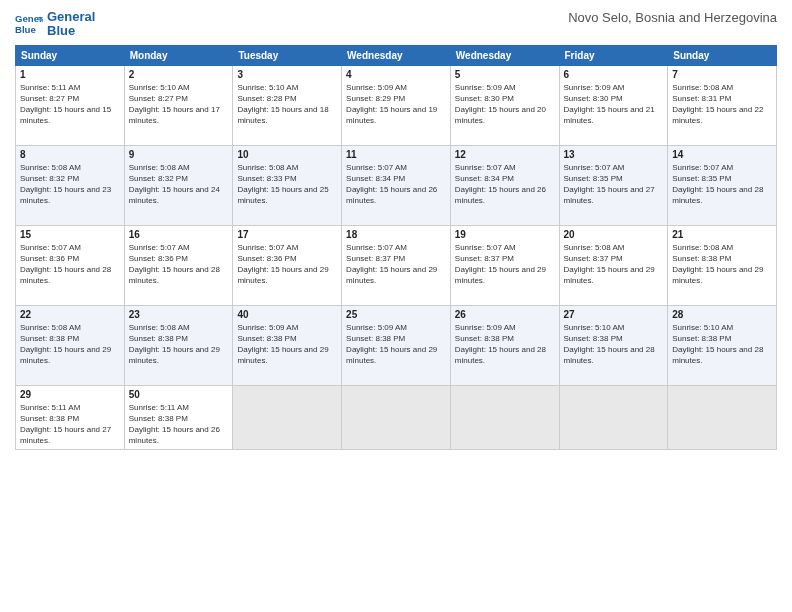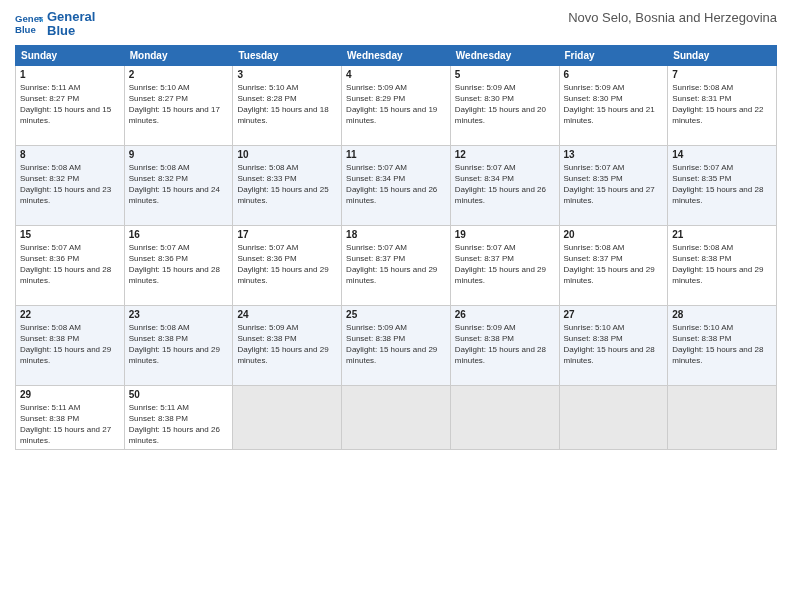--- a/index.html
+++ b/index.html
@@ -217,21 +217,21 @@
         <tr>
           <td>
             <span class="day-num">22</span>
             <div class="day-info">Sunrise: 5:08 AM<br>Sunset: 8:38 PM<br>Daylight: 15 hours and 29 minutes.</div>
           </td>
           <td>
             <span class="day-num">23</span>
             <div class="day-info">Sunrise: 5:08 AM<br>Sunset: 8:38 PM<br>Daylight: 15 hours and 29 minutes.</div>
           </td>
           <td>
-            <span class="day-num">24</span>
+            <span class="day-num">40</span>
             <div class="day-info">Sunrise: 5:09 AM<br>Sunset: 8:38 PM<br>Daylight: 15 hours and 29 minutes.</div>
           </td>
           <td>
             <span class="day-num">25</span>
             <div class="day-info">Sunrise: 5:09 AM<br>Sunset: 8:38 PM<br>Daylight: 15 hours and 29 minutes.</div>
           </td>
           <td>
             <span class="day-num">26</span>
             <div class="day-info">Sunrise: 5:09 AM<br>Sunset: 8:38 PM<br>Daylight: 15 hours and 28 minutes.</div>
           </td>

